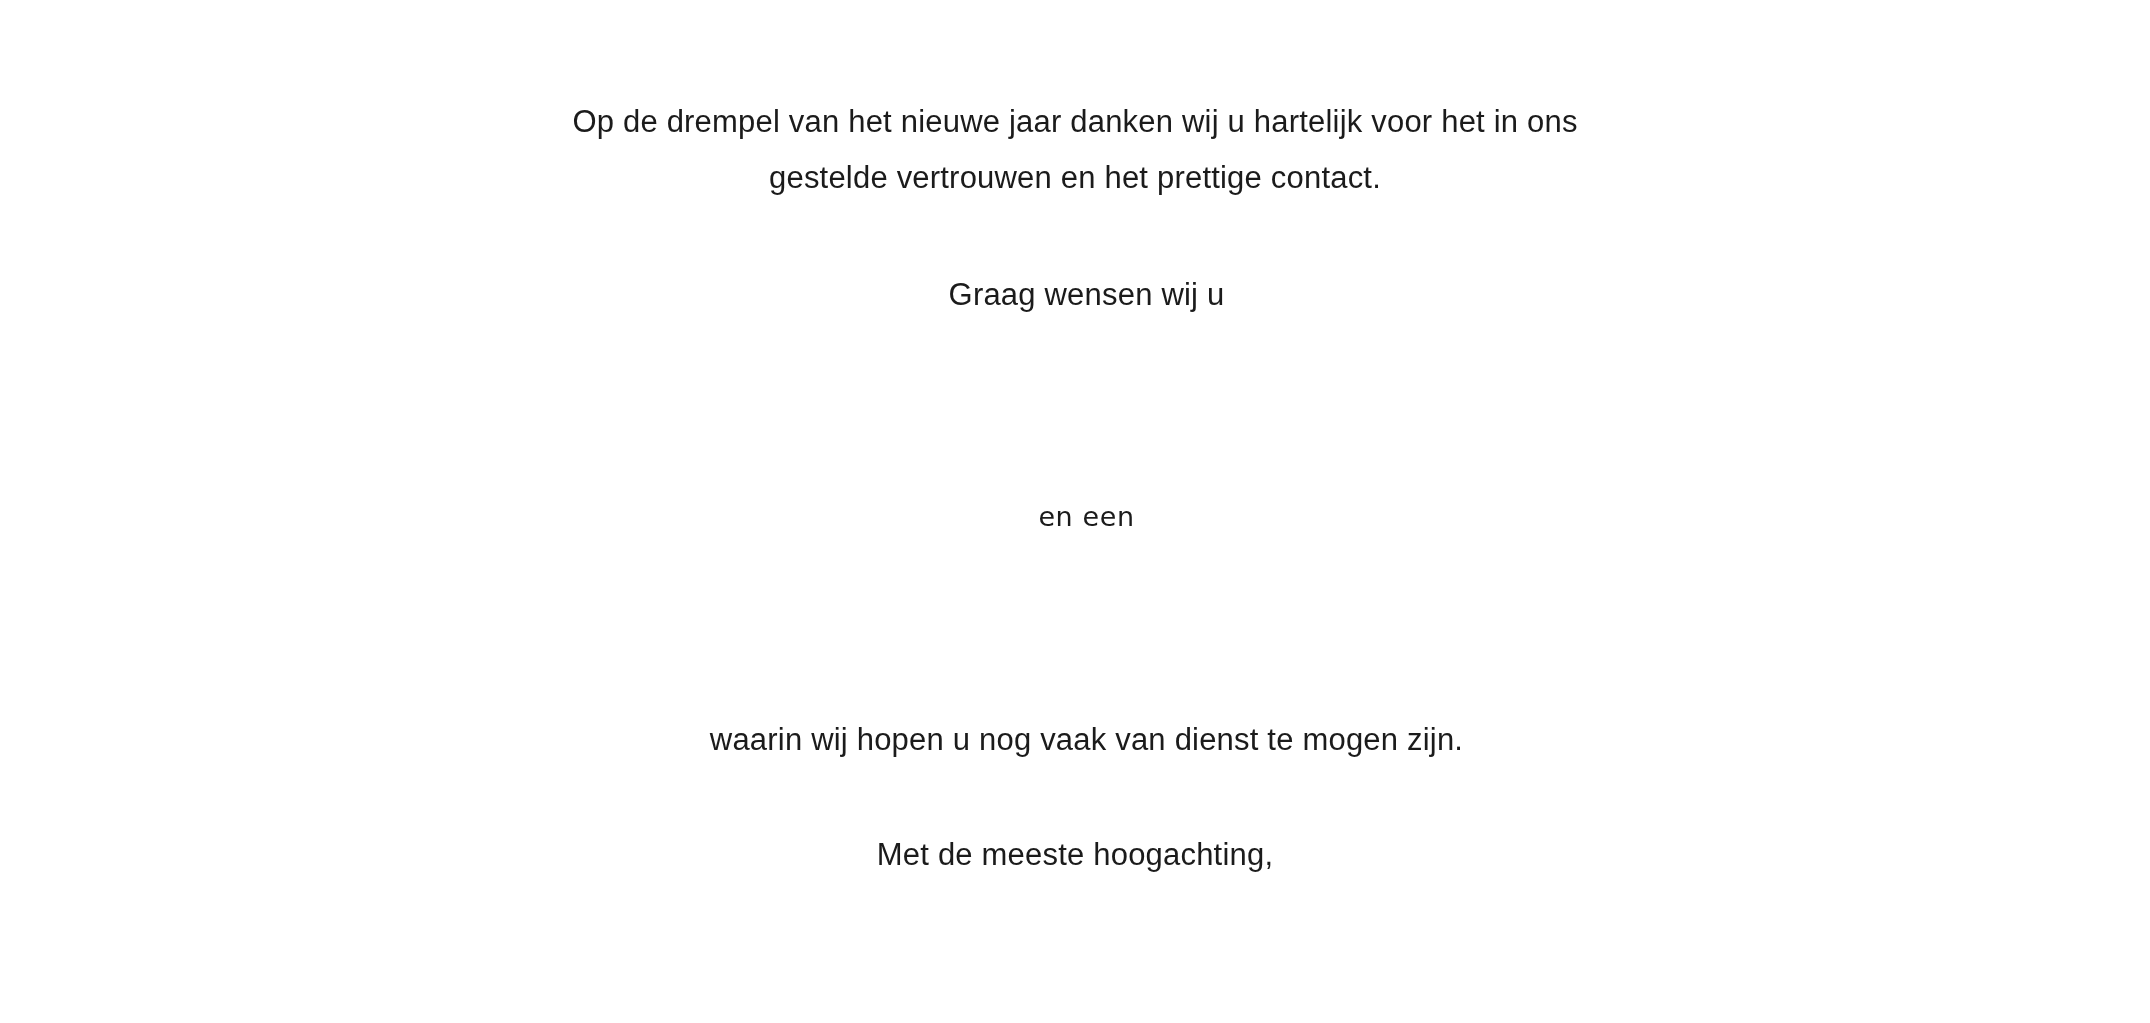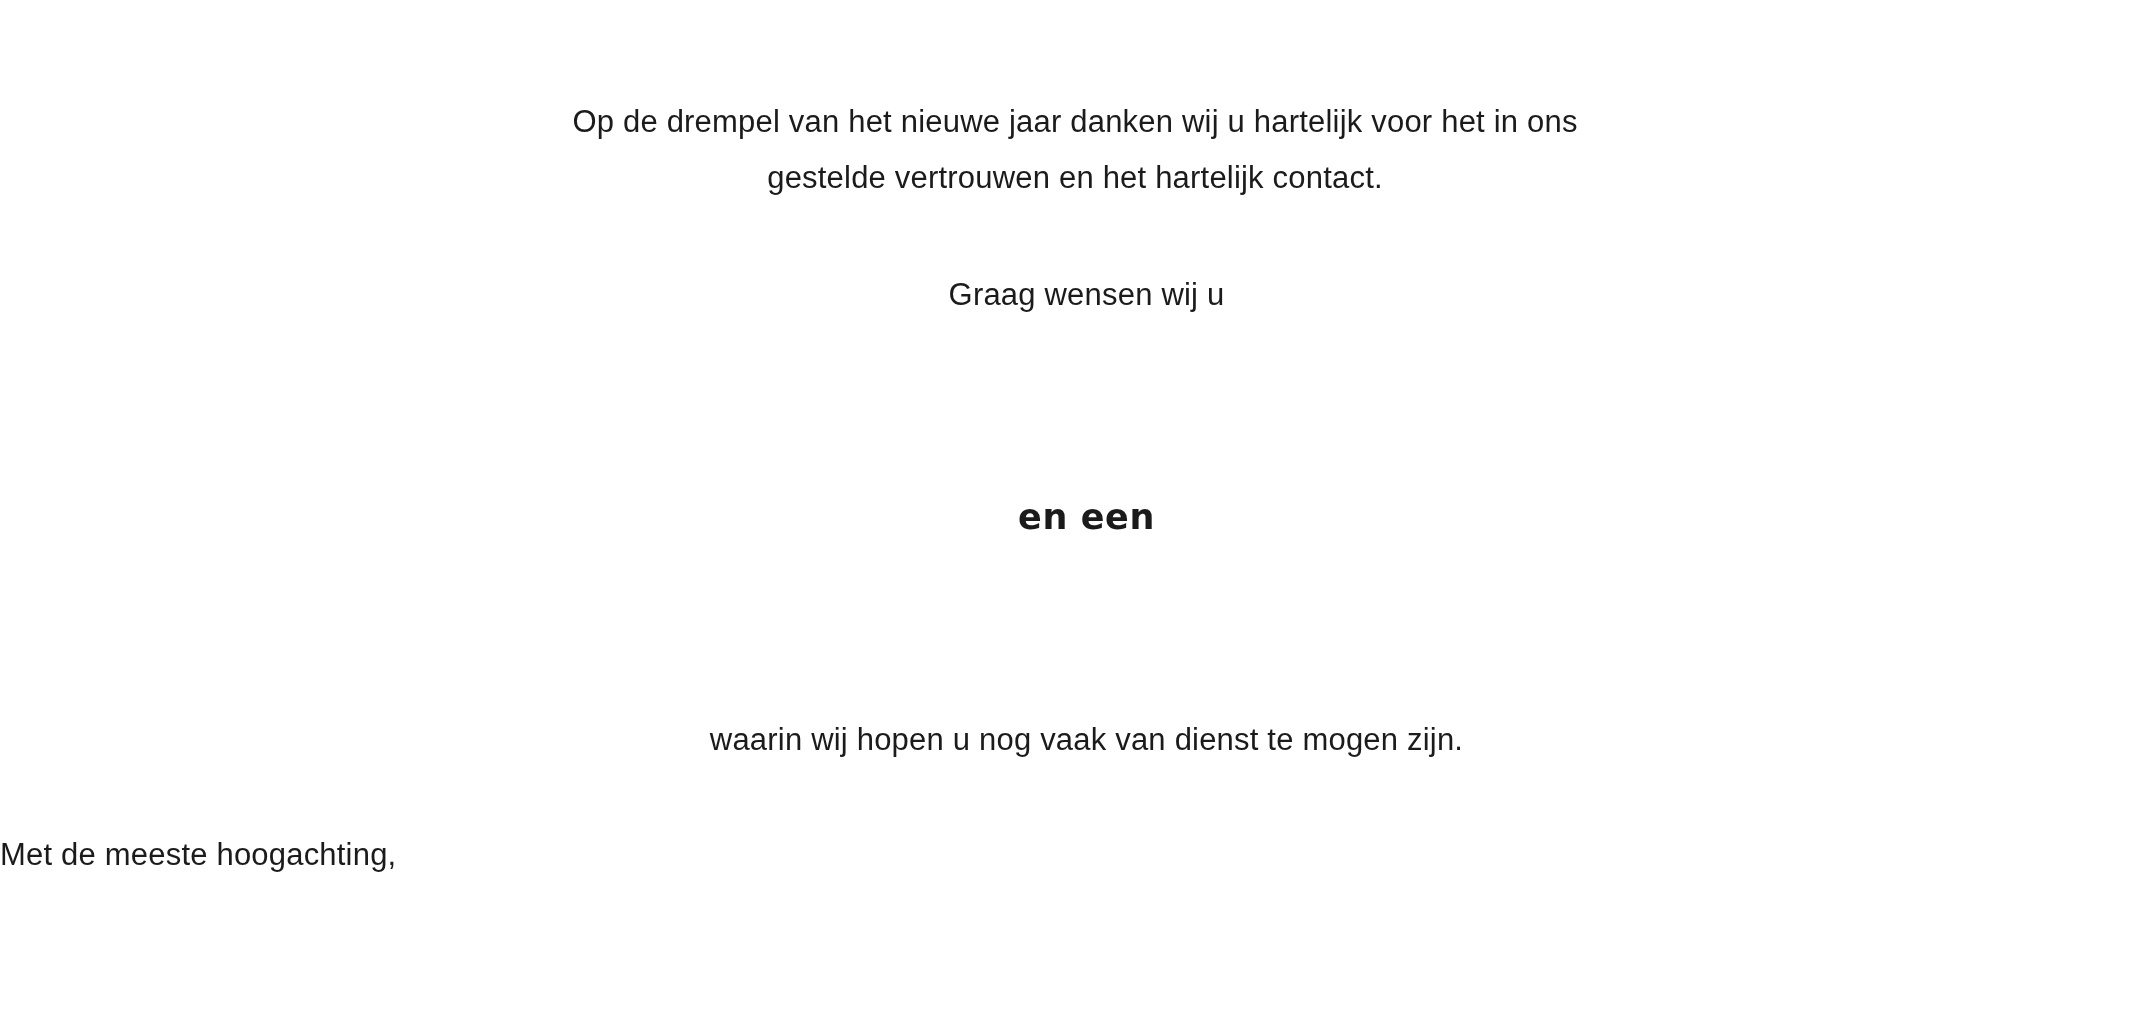--- a/index.html
+++ b/index.html
@@ -36,30 +36,31 @@
     font-size: 31px;
     font-weight: 300;
     line-height: 56px;
     letter-spacing: 0.2px;
   }
   .intro-block .sub-line { white-space: nowrap; }
   .wish-lead   { top: 267px; }
   .connector   {
     top: 489px;
     font-family: "DejaVu Sans", sans-serif;
-    font-size: 35px;
-    font-weight: 700;
+    font-size: 27px;
+    font-weight: 400;
     letter-spacing: 0.6px;
   }
   .closing     { top: 712px; }
   .signoff-block {
     position: absolute;
     left: 0;
     right: 0;
     top: 827px;
+    text-align: center;
     font-size: 31px;
     font-weight: 300;
     line-height: 56px;
     letter-spacing: 0.2px;
   }
   .signoff-block .sub-line { white-space: nowrap; }
   .placeholder-gap {
     position: absolute;
     left: 0;
     right: 0;
@@ -69,21 +70,21 @@
   .gap-1 { top: 330px; }
   .gap-2 { top: 552px; }
 </style>
 </head>
 <body>
 
 <div>
 
   <div class="intro-block">
     <div class="sub-line">Op de drempel van het nieuwe jaar danken wij u hartelijk voor het in ons</div>
-    <div class="sub-line">gestelde vertrouwen en het hartelijk contact.</div>
+    <div class="sub-line">gestelde vertrouwen en het prettige contact.</div>
   </div>
 
   <div class="line wish-lead">Graag wensen wij u</div>
 
   <div class="placeholder-gap gap-1"></div>
 
   <div class="line connector">en een</div>
 
   <div class="placeholder-gap gap-2"></div>
 

